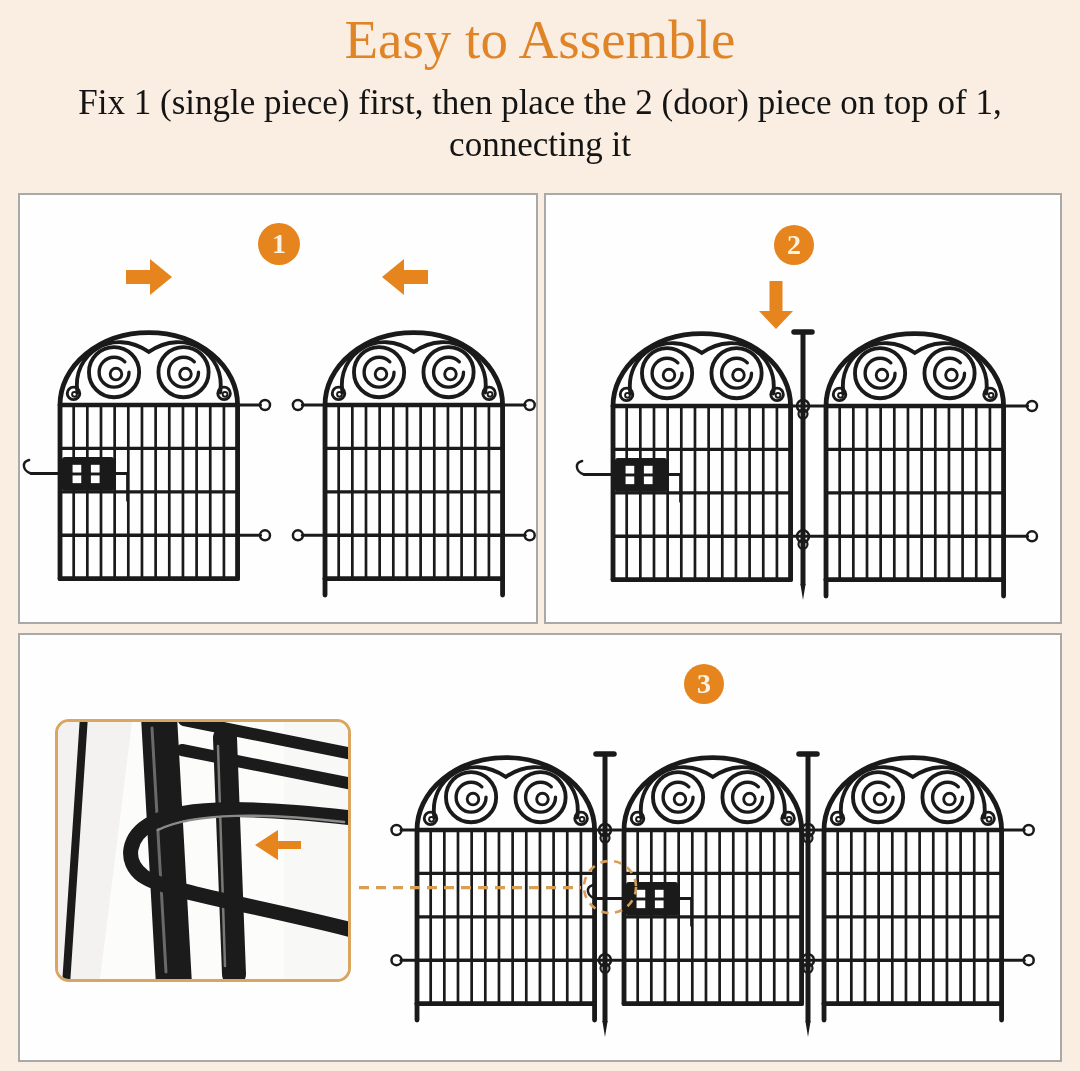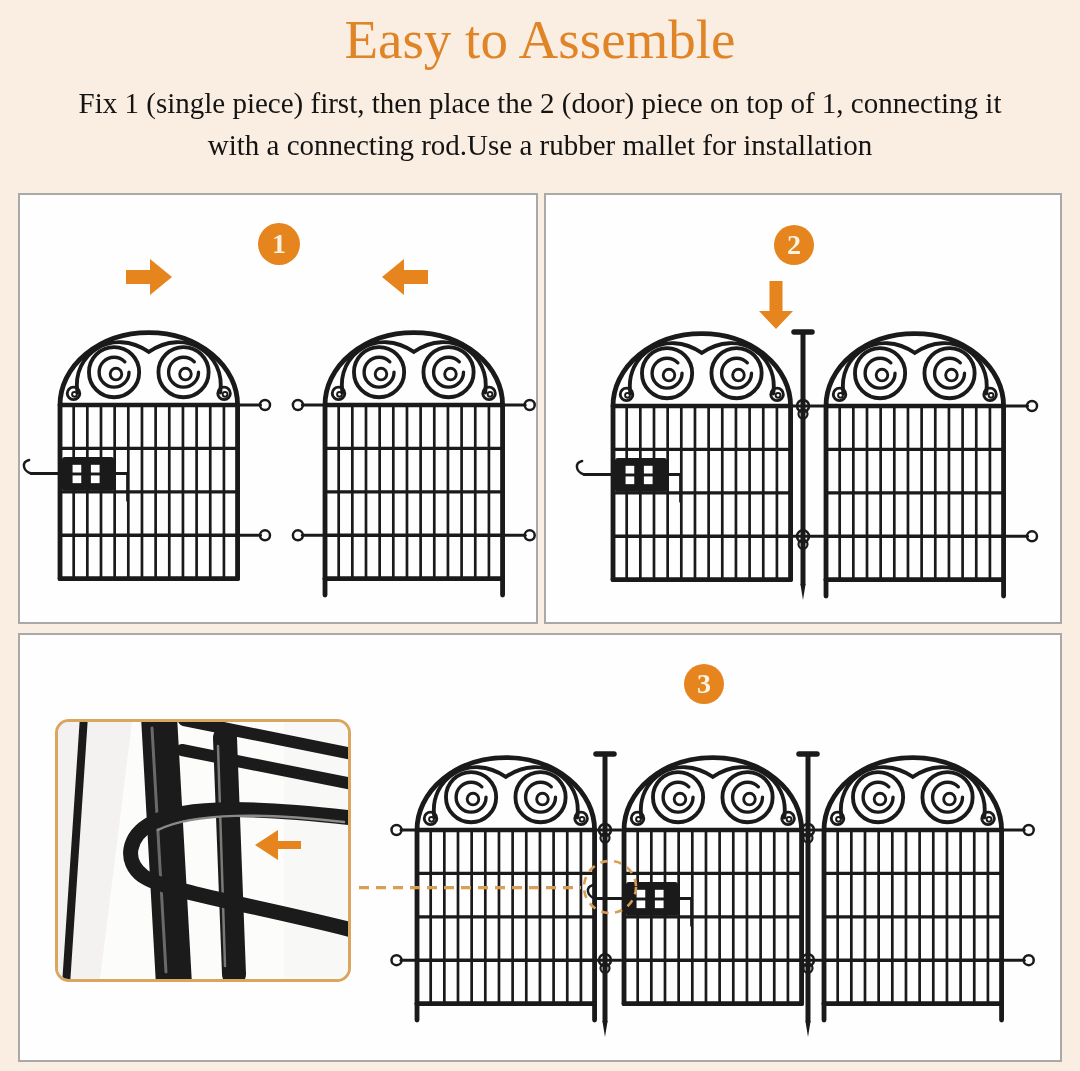--- a/index.html
+++ b/index.html
@@ -7,21 +7,21 @@
     --title-orange:#E08428; --accent-orange:#E6841D; --badge-number-cream:#FAF3E3;
     --text-black:#141414; --fence-black:#1A1A1A; --dashed-tan:#D99E55; --inset-border-tan:#D9A55F;
   }
   *{margin:0;padding:0;box-sizing:content-box}
   html,body{background:#fff}
   .page{position:relative;width:1080px;height:1071px;background:var(--background-cream);
     font-family:"Liberation Serif","DejaVu Serif",serif;overflow:hidden}
   .title{position:absolute;top:8px;left:0;width:100%;text-align:center;
     font-size:55px;line-height:64px;font-weight:400;color:var(--title-orange)}
   .sub{position:absolute;top:82px;left:0;width:100%;text-align:center;
-    font-size:29px;line-height:42px;color:var(--text-black)}
+    font-size:35px;line-height:42px;color:var(--text-black)}
   .sub .subline{display:block}
   .panel{position:absolute;background:var(--panel-white);border:2px solid var(--panel-border-gray)}
   .p1{left:18px;top:193px;width:516px;height:427px}
   .p2{left:544px;top:193px;width:514px;height:427px}
   .p3{left:18px;top:633px;width:1040px;height:425px}
   .scene{position:absolute;left:0;top:0;overflow:visible}
   .badge{position:absolute;border-radius:50%;background:var(--accent-orange);
     display:flex;align-items:center;justify-content:center;
     color:var(--badge-number-cream);font-weight:700;font-size:28px}
   .b1{left:258px;top:223px;width:42px;height:42px}
@@ -39,21 +39,20 @@
 </style>
 </head>
 <body>
 
 <div class="page">
 
   <header>
     <h1 class="title">Easy to Assemble</h1>
     <p class="sub">
       <span class="subline">Fix 1 (single piece) first, then place the 2 (door) piece on top of 1, connecting it</span>
-      <span class="subline">with a connecting rod.Use a rubber mallet for installation</span>
     </p>
   </header>
 
   <section class="panel p1">
     <svg id="scene1" class="scene" width="516" height="427" viewBox="0 0 516 427">
         <g transform="translate(32.3,118.3) scale(0.965)">
           <path class="fl" stroke-width="5" d="M8,95 A92,75 0 0 1 192,95"></path>
           <path class="fl" stroke-width="4" d="M26,82 C20,42 62,14 100,40 C138,14 180,42 174,82"></path>
           <circle class="fl" stroke-width="3" cx="22" cy="83" r="6.5"></circle>
           <circle class="fl" stroke-width="2" cx="23" cy="84" r="2.5"></circle>

